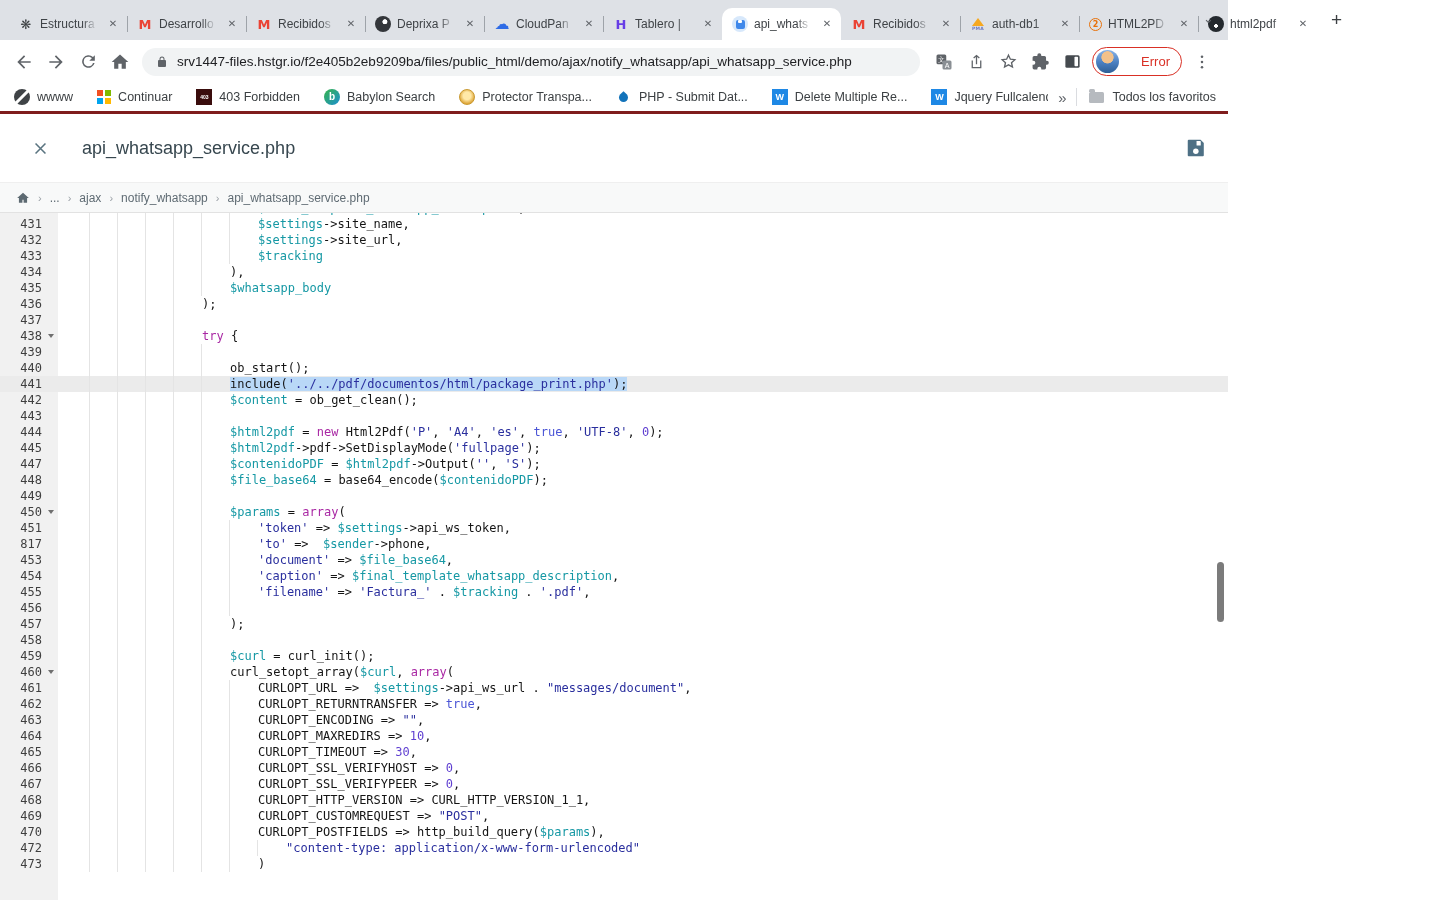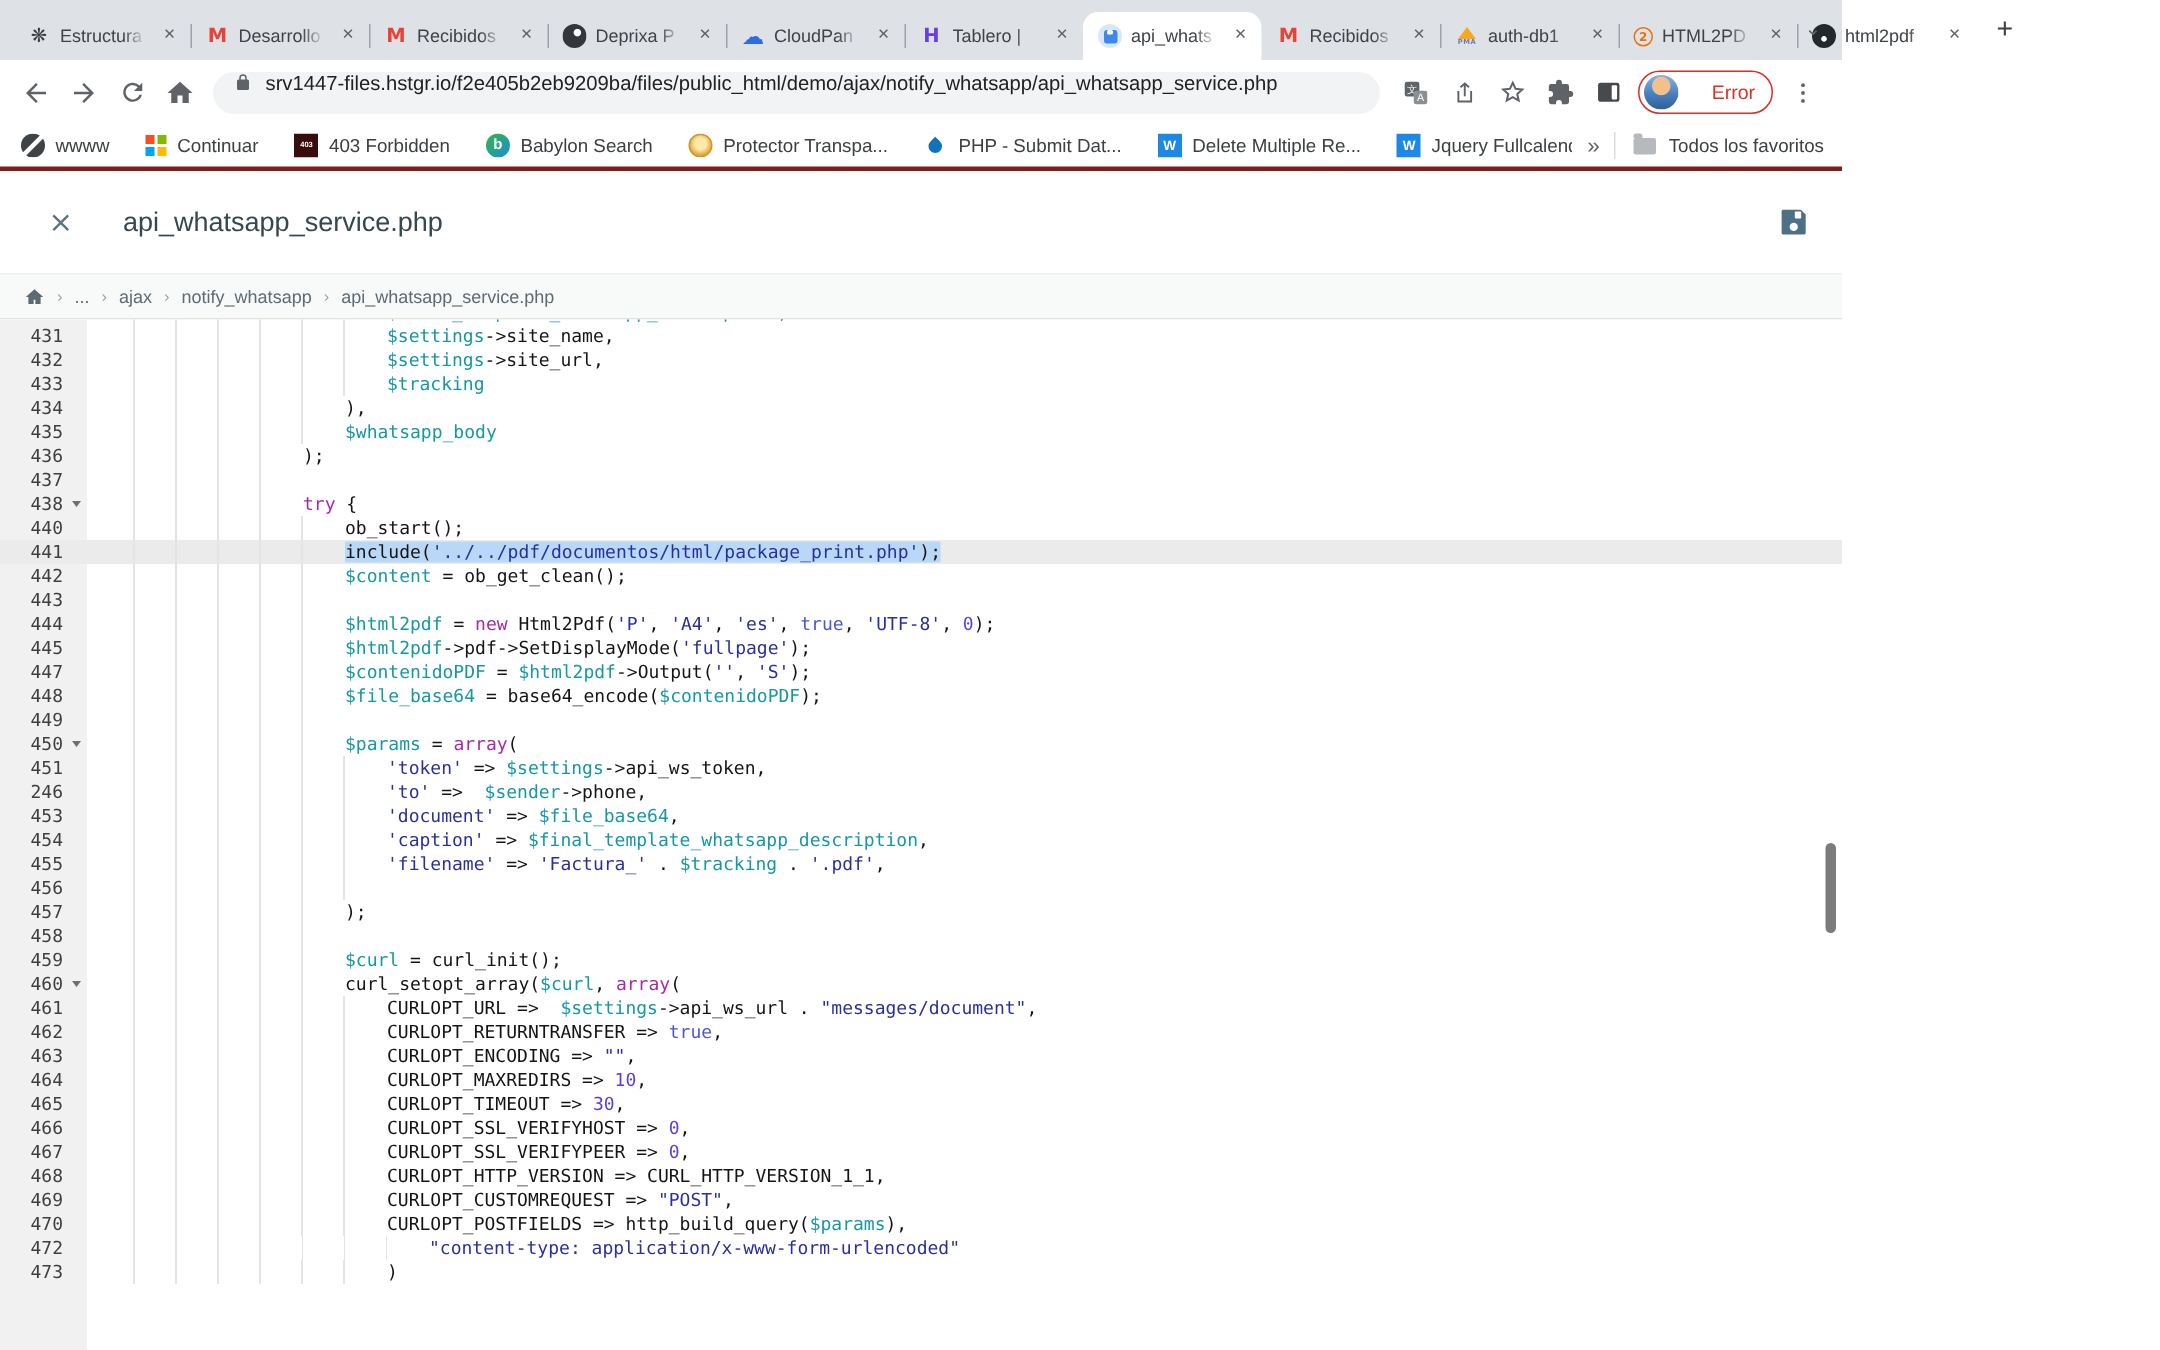--- a/index.html
+++ b/index.html
@@ -35,21 +35,21 @@
   .fav-phpmyadmin{flex-direction:column;gap:0;}
   .fav-phpmyadmin::before{content:"";border-left:6px solid transparent;border-right:6px solid transparent;border-bottom:8px solid #f6a821;}
   .fav-phpmyadmin::after{content:"PMA";font-size:4.5px;font-weight:700;color:#6c79c0;letter-spacing:.3px;}
   .fav-html2pdf{width:13px;height:13px;border:1.5px solid #e8710a;border-radius:50%;}
   .fav-html2pdf::before{content:"2";font-size:8px;font-weight:700;color:#e8710a;}
   .fav-github{background:radial-gradient(circle at 50% 62%,#fff 0 1.6px,transparent 2.1px),#24292e;border-radius:50%;}
 
   
   #toolbar{height:43px;background:#fff;display:flex;align-items:center;padding:0 10px 0 8px;flex:none;}
   .tbtn{width:32px;height:32px;display:flex;align-items:center;justify-content:center;border-radius:50%;flex:none;}
-  #omnibox{flex:1;height:28px;background:#f1f3f4;border-radius:14px;display:flex;
+  #omnibox{flex:1;height:28px;background:#f1f3f4;border-radius:14px;display:flex;align-items:center;
     padding:0 14px;margin:0 8px 0 6px;overflow:hidden;}
   #urltext{font-size:13.5px;color:#202124;white-space:nowrap;overflow:hidden;}
   #profile{display:flex;align-items:center;gap:22px;border:1.5px solid #d93025;border-radius:16px;
     padding:2px 11px 2px 3px;margin:0 4px;flex:none;}
   #avatar{width:23px;height:23px;border-radius:50%;flex:none;
     background:radial-gradient(circle at 50% 32%,#f2c18a 0 30%,transparent 33%),
                linear-gradient(180deg,#8ab4e8 0%,#4a7fc0 55%,#2f5f96 100%);}
   #profile-label{font-size:13px;color:#d93025;}
 
   
@@ -368,20 +368,25 @@
           <span class="gut"><span class="lnum">437</span></span>
           <span class="ind" style="width: 112px;"></span>
           <span class="ctext"></span>
         </div>
         <div class="crow">
           <span class="gut"><span class="lnum">438</span><span class="fold"></span></span>
           <span class="ind" style="width: 112px;"></span>
           <span class="ctext"><span class="tk tk-k">try</span><span class="tk tk-p"> {</span></span>
         </div>
         <div class="crow">
+          <span class="gut"><span class="lnum">439</span></span>
+          <span class="ind" style="width: 140px;"></span>
+          <span class="ctext"></span>
+        </div>
+        <div class="crow">
           <span class="gut"><span class="lnum">440</span></span>
           <span class="ind" style="width: 140px;"></span>
           <span class="ctext"><span class="tk tk-p">ob_start();</span></span>
         </div>
         <div class="crow active">
           <span class="gut"><span class="lnum">441</span></span>
           <span class="ind" style="width: 140px;"></span>
           <span class="ctext"><span class="sel"><span class="tk tk-p">include(</span><span class="tk tk-s">'../../pdf/documentos/html/package_print.php'</span><span class="tk tk-p">);</span></span></span>
         </div>
         <div class="crow">
@@ -423,21 +428,21 @@
           <span class="gut"><span class="lnum">450</span><span class="fold"></span></span>
           <span class="ind" style="width: 140px;"></span>
           <span class="ctext"><span class="tk tk-v">$params</span><span class="tk tk-p"> = </span><span class="tk tk-k">array</span><span class="tk tk-p">(</span></span>
         </div>
         <div class="crow">
           <span class="gut"><span class="lnum">451</span></span>
           <span class="ind" style="width: 168px;"></span>
           <span class="ctext"><span class="tk tk-s">'token'</span><span class="tk tk-p"> =&gt; </span><span class="tk tk-v">$settings</span><span class="tk tk-p">-&gt;api_ws_token,</span></span>
         </div>
         <div class="crow">
-          <span class="gut"><span class="lnum">246</span></span>
+          <span class="gut"><span class="lnum">817</span></span>
           <span class="ind" style="width: 168px;"></span>
           <span class="ctext"><span class="tk tk-s">'to'</span><span class="tk tk-p"> =&gt;  </span><span class="tk tk-v">$sender</span><span class="tk tk-p">-&gt;phone,</span></span>
         </div>
         <div class="crow">
           <span class="gut"><span class="lnum">453</span></span>
           <span class="ind" style="width: 168px;"></span>
           <span class="ctext"><span class="tk tk-s">'document'</span><span class="tk tk-p"> =&gt; </span><span class="tk tk-v">$file_base64</span><span class="tk tk-p">,</span></span>
         </div>
         <div class="crow">
           <span class="gut"><span class="lnum">454</span></span>

